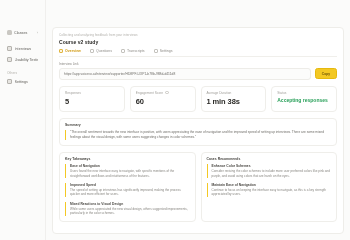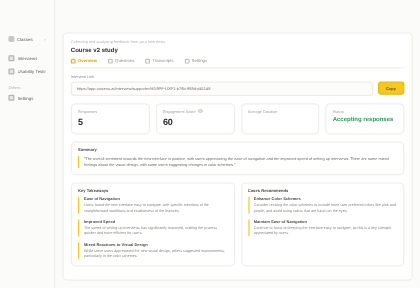--- a/index.html
+++ b/index.html
@@ -247,20 +247,21 @@
           <div class="stat-label">
             <span>Engagement Score</span>
             <span class="info-dot"></span>
           </div>
           <div class="stat-value">60</div>
         </div>
         <div class="stat">
           <div class="stat-label">
             <span>Average Duration</span>
           </div>
+          <div class="stat-value">1 min 38s</div>
         </div>
         <div class="stat">
           <div class="stat-label">
             <span>Status</span>
           </div>
           <div class="stat-value status">Accepting responses</div>
         </div>
       </div>
 
       <section class="card">

